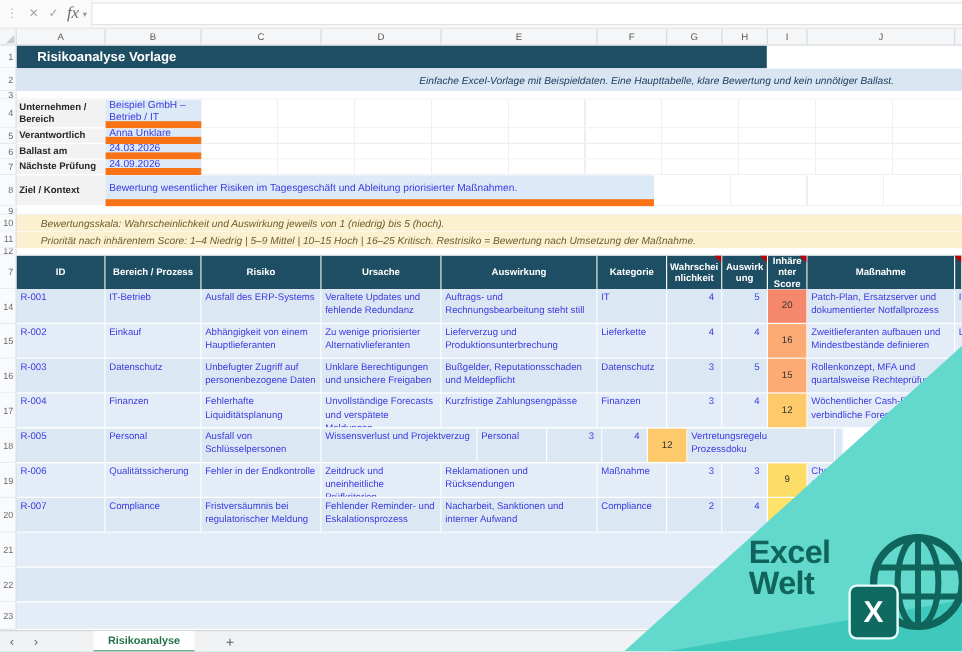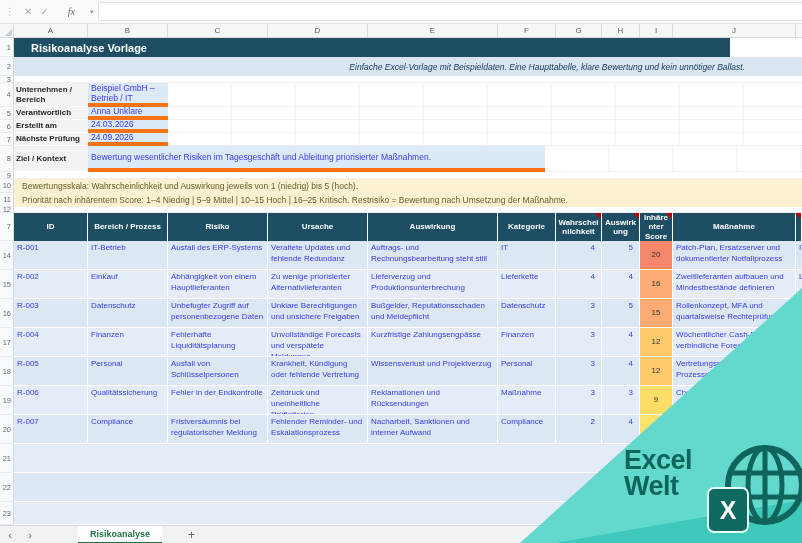--- a/index.html
+++ b/index.html
@@ -7,44 +7,44 @@
   body { font-family:"Liberation Sans","DejaVu Sans",sans-serif; background:#fff; }
   #app { position:relative; width:802px; height:543px; overflow:hidden; background:#fff; }
 
   
   .toolbar { height:24px; background:#FAFAFA; border-bottom:1px solid #E3E3E3; display:flex; align-items:center; }
   .namebox { width:200px; height:19px; margin-left:4px; background:#fff; border:1px solid #D9D9D9; border-radius:2px; display:flex; align-items:center; justify-content:space-between; padding:0 5px; }
   .namebox .nb-val { font-size:10px; color:#222; }
   .namebox .nb-chev { font-size:8px; color:#666; }
   .tb-sep { color:#B9B9B9; font-size:10px; margin:0 5px; }
   .tb-ico { color:#A6A6A6; font-size:10px; margin:0 4px; }
-  .tb-fx { color:#6E6E6E; font-size:10px; font-style:italic; font-family:"Liberation Serif",serif; margin:0 15px; }
+  .tb-fx { color:#6E6E6E; font-size:14px; font-style:italic; font-family:"Liberation Serif",serif; margin:0 3px; }
   .fx-chev { font-size:7px; color:#999; margin-right:4px; }
   .fbar { flex:1; height:19px; background:#fff; border:1px solid #E4E4E4; border-right:none; margin-right:0; font-size:10px; color:#222; padding:0 4px; line-height:18px; }
 
   
   .colstrip { height:14px; display:flex; background:#F5F6F7; border-bottom:1px solid #D8DBDE; }
   .corner { width:14px; position:relative; border-right:1px solid #D8DBDE; }
   .corner:after { content:""; position:absolute; right:1px; bottom:1px; border-left:7px solid transparent; border-bottom:7px solid #C9CDD1; }
   .collet { display:flex; align-items:center; justify-content:center; font-size:8px; color:#5A5A5A; border-right:1px solid #D8DBDE; overflow:hidden; }
 
   .sheet { display:flex; flex-direction:column; }
   .xrow { display:flex; width:802px; overflow:hidden; }
   .gut { width:14px; flex:0 0 14px; background:#F9FAFB; border-right:1px solid #D8DBDE; border-bottom:1px solid #E7EAEE; font-size:7.5px; color:#6B6B6B; display:flex; align-items:center; justify-content:flex-end; padding-right:2px; }
   .cell { overflow:hidden; }
 
-  .titlecell { width:716px; background:#1D4E63; color:#fff; font-weight:bold; font-size:11px; display:flex; align-items:center; padding-left:17px; }
+  .titlecell { width:625px; background:#1D4E63; color:#fff; font-weight:bold; font-size:11px; display:flex; align-items:center; padding-left:17px; }
   .bannercell { width:788px; background:#D9E5F1; color:#17375E; font-style:italic; font-size:8.5px; display:flex; align-items:center; justify-content:flex-end; padding-right:57px; }
   .sparecell { width:788px; background:#fff; border-bottom:1px solid #EDEFF2; }
 
   .lab { width:74px; flex:0 0 74px; background:#F2F2F2; color:#262626; font-weight:bold; font-size:8px; display:flex; align-items:center; padding:1px 2px; line-height:1.15; border-bottom:1px solid #fff; }
-  .val { background:#DCE9F6; color:#3B3BE2; font-size:8.5px; display:flex; align-items:center; padding:1px 3px; line-height:1.2; border-bottom:4px solid #f97316; }
+  .val { background:#DCE9F6; color:#3B3BE2; font-size:8.5px; display:flex; align-items:center; padding:1px 3px; line-height:1.2; border-bottom:6px solid #f97316; }
   .fillw { flex:1; background:#fff; border-bottom:1px solid #EDEFF2;
            background-image:repeating-linear-gradient(to right,transparent 0,transparent 63px,#EDEFF2 63px,#EDEFF2 64px); }
-  .notecell { width:788px; background:#FBF0CF; color:#6C5D2E; font-size:8.5px; display:flex; align-items:center; padding-left:8px; }
+  .notecell { width:788px; background:#FBF0CF; color:#6C5D2E; font-style:italic; font-size:8.5px; display:flex; align-items:center; padding-left:20px; }
 
   
   .th { background:#1D4E63; color:#fff; font-weight:bold; font-size:8px; text-align:center; display:flex; align-items:center; justify-content:center; border-right:1px solid #FDFDFD; padding:1px 2px; line-height:1.15; position:relative; overflow-wrap:anywhere; }
   .flag:after { content:""; position:absolute; top:0; right:0; border-left:6px solid transparent; border-top:6px solid #C00000; }
   .td { font-size:8px; color:#3B3BE2; padding:2px 3px; line-height:1.35; border-right:1px solid #FFFFFF; border-bottom:1px solid #FFFFFF; white-space:pre-line; overflow:hidden; }
   .td.num { text-align:right; padding-right:6px; }
   .td.score { text-align:center; color:#333; display:flex; align-items:center; justify-content:center; padding:0; }
   .w-id{width:74px;flex:0 0 74px;} .w-ber{width:80px;flex:0 0 80px;} .w-ris{width:100px;flex:0 0 100px;}
   .w-urs{width:100px;flex:0 0 100px;} .w-aus{width:130px;flex:0 0 130px;} .w-kat{width:58px;flex:0 0 58px;}
   .w-wah{width:46px;flex:0 0 46px;} .w-aw2{width:38px;flex:0 0 38px;} .w-sco{width:33px;flex:0 0 33px;}
@@ -121,21 +121,21 @@
 
     <div class="xrow" style="height:13px">
       <div class="gut">5</div>
       <div class="cell lab">Verantwortlich</div>
       <div class="cell val" style="width:80px;flex:0 0 80px">Anna Unklare</div>
       <div class="fillw"></div>
     </div>
 
     <div class="xrow" style="height:13px">
       <div class="gut">6</div>
-      <div class="cell lab">Erstellt am</div>
+      <div class="cell lab">Ballast am</div>
       <div class="cell val" style="width:80px;flex:0 0 80px">24.03.2026</div>
       <div class="fillw"></div>
     </div>
 
     <div class="xrow" style="height:13px">
       <div class="gut">7</div>
       <div class="cell lab">Nächste Prüfung</div>
       <div class="cell val" style="width:80px;flex:0 0 80px">24.09.2026</div>
       <div class="fillw"></div>
     </div>
@@ -236,21 +236,20 @@
       <div class="td w-sco score" style="background: rgb(253, 201, 107);">12</div>
       <div class="td w-mas">Wöchentlicher Cash-Report u
 verbindliche Forecast-Te</div>
       <div class="td w-k"></div>
     </div>
     <div class="xrow band-a" style="height:29px">
       <div class="gut">18</div>
       <div class="td w-id">R-005</div>
       <div class="td w-ber">Personal</div>
       <div class="td w-ris">Ausfall von Schlüsselpersonen</div>
-      <div class="td w-urs">Krankheit, Kündigung oder fehlende Vertretung</div>
       <div class="td w-aus">Wissensverlust und Projektverzug</div>
       <div class="td w-kat">Personal</div>
       <div class="td w-wah num">3</div>
       <div class="td w-aw2 num">4</div>
       <div class="td w-sco score" style="background: rgb(253, 201, 107);">12</div>
       <div class="td w-mas">Vertretungsregelu
 Prozessdoku</div>
       <div class="td w-k"></div>
     </div>
     <div class="xrow band-b" style="height:29px">

